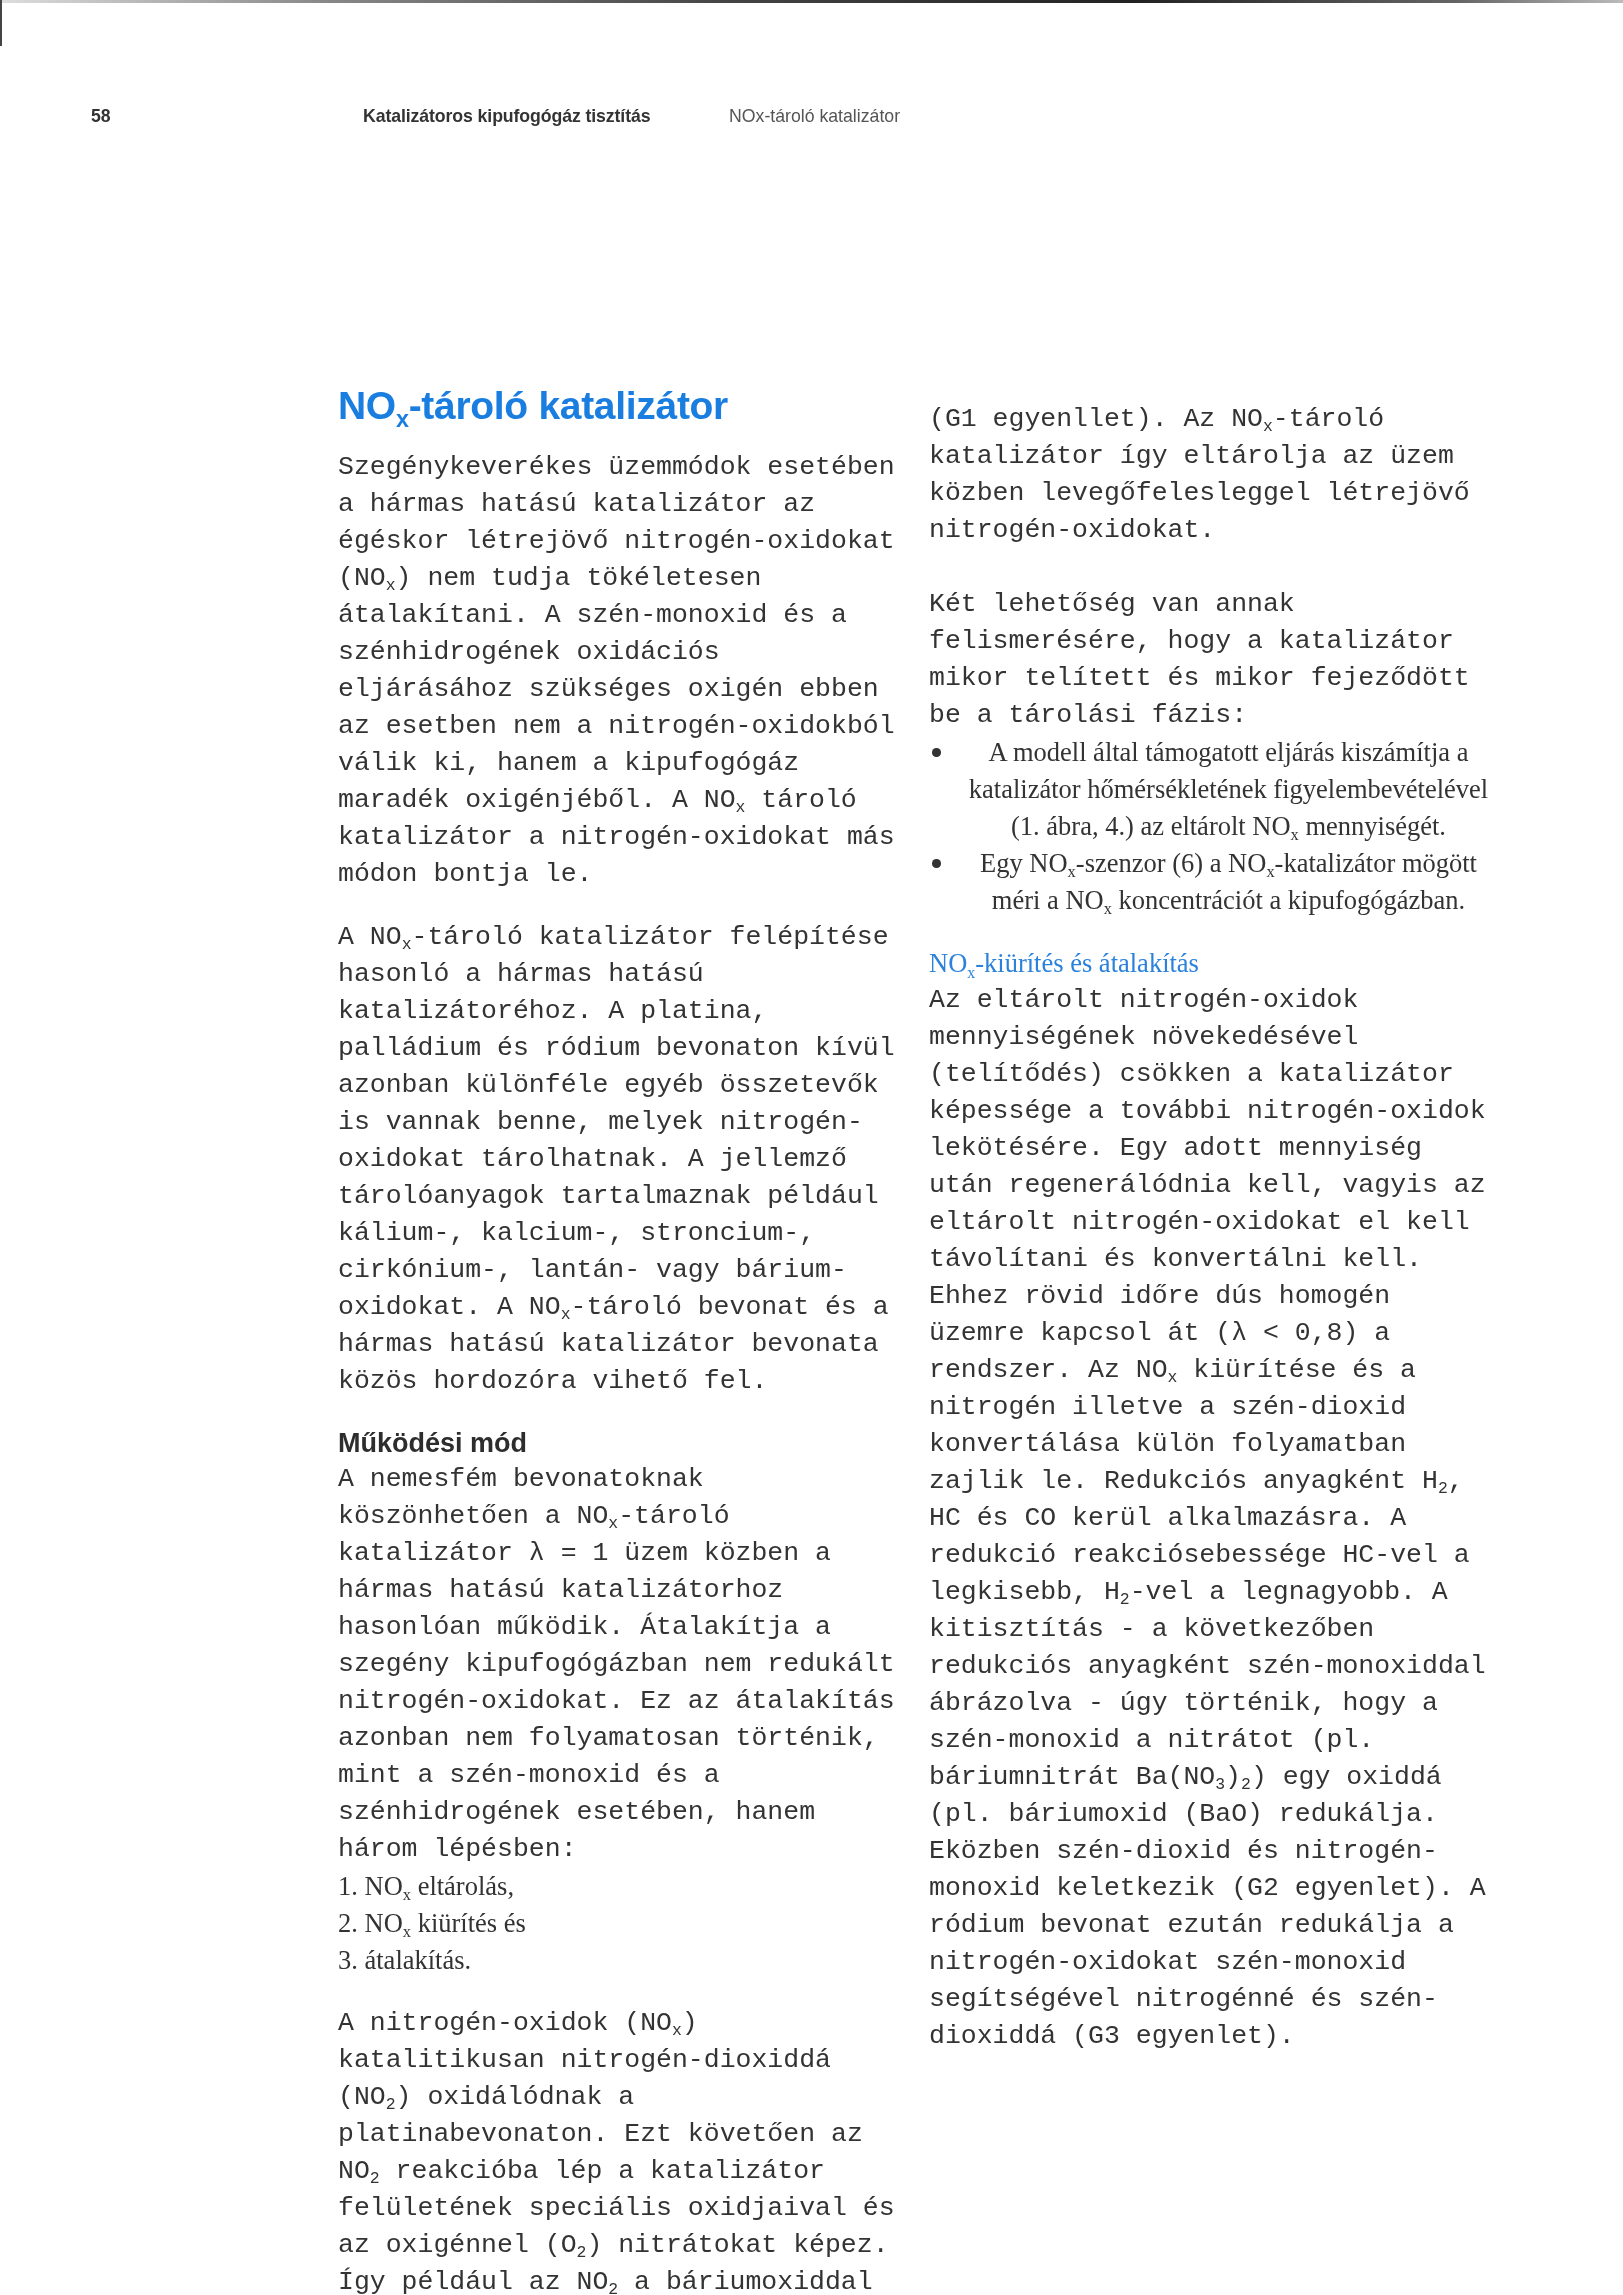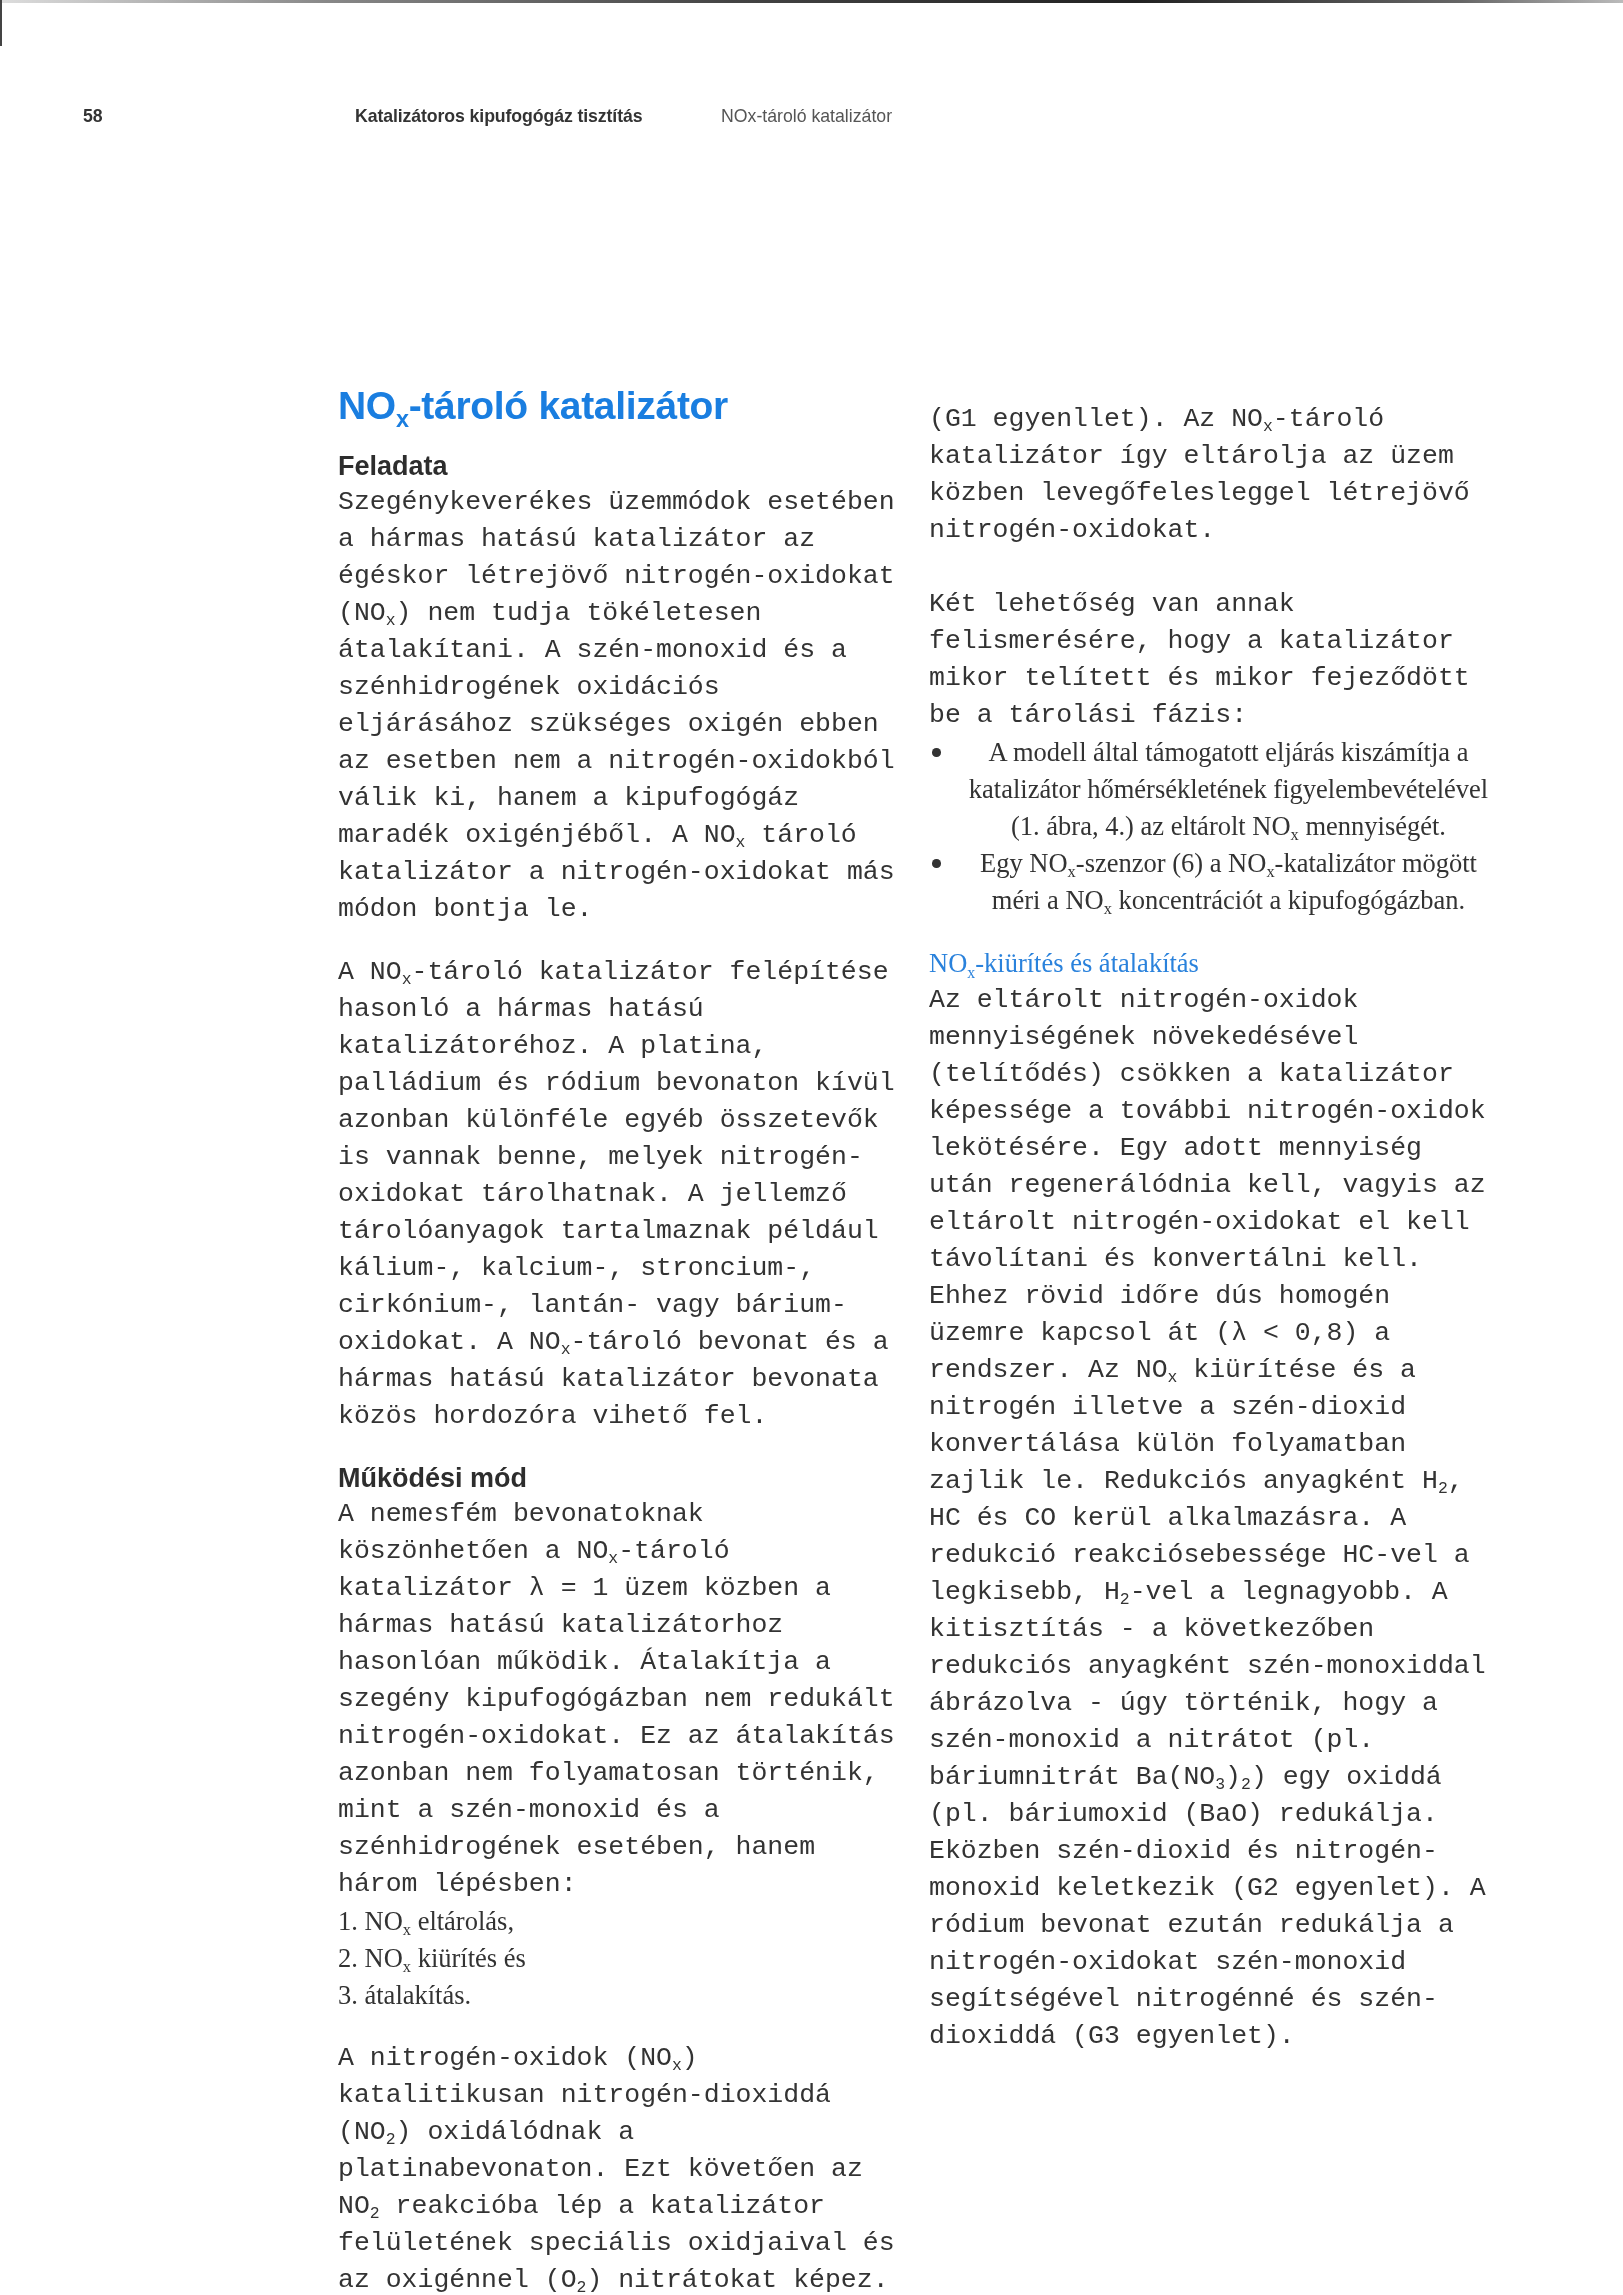--- a/index.html
+++ b/index.html
@@ -5,21 +5,21 @@
   html, body { margin: 0; padding: 0; }
   body {
     width: 1623px; height: 2295px; background: #ffffff; position: relative; overflow: hidden;
     color: #2e2e2e;
   }
   .top-edge {
     position: absolute; left: 0; top: 0; width: 1623px; height: 3.3px;
     background: linear-gradient(to right, #ddd 0%, #888 20%, #444 45%, #222 70%, #666 90%, #bbb 100%);
   }
   .left-edge { position: absolute; left: 0; top: 0; width: 2px; height: 46px; background: #444; }
-  .header { position: absolute; top: 98px; left: 4px; width: 1374px; height: 39px;
+  .header { position: absolute; top: 98px; left: 12px; width: 1374px; height: 39px;
     font-family: "Liberation Sans", sans-serif; font-size: 17.7px; }
   .page-num { position: absolute; left: 79px; top: 7.9px; font-weight: bold; color: #333; }
   .running-title { position: absolute; left: 351px; top: 7.9px; font-weight: bold; color: #333; letter-spacing: -0.1px; }
   .running-section { position: absolute; left: 717px; top: 7.9px; color: #555; }
 
   .col { position: absolute; font-family: "Liberation Serif", serif; font-size: 26.5px; line-height: 37px; color: #333; }
   .col-left { left: 338px; top: 383px; width: 569px; }
   .col-right { left: 929px; top: 401px; width: 569px; }
 
   .title {
@@ -51,21 +51,20 @@
 
 <div class="header">
   <span class="page-num">58</span>
   <span class="running-title">Katalizátoros kipufogógáz tisztítás</span>
   <span class="running-section">NOx-tároló katalizátor</span>
 </div>
 
 <div class="col col-left">
   <h1 class="title"><span>NO</span><sub>x</sub><span>-tároló katalizátor</span></h1>
 
-  <h2 class="h2">Feladata</h2>
   <p><span>Szegénykeverékes üzemmódok esetében a hármas hatású katalizátor az égéskor létrejövő nitrogén-oxidokat (NO</span><sub>x</sub><span>) nem tudja tökéletesen átalakítani. A szén-monoxid és a szénhidrogének oxidációs eljárásához szükséges oxigén ebben az esetben nem a nitrogén-oxidokból válik ki, hanem a kipufogógáz maradék oxigénjéből. A NO</span><sub>x</sub><span> tároló katalizátor a nitrogén-oxidokat más módon bontja le.</span></p>
 
   <div class="gap-s"></div>
   <p><span>A NO</span><sub>x</sub><span>-tároló katalizátor felépítése hasonló a hármas hatású katalizátoréhoz. A platina, palládium és ródium bevonaton kívül azonban különféle egyéb összetevők is vannak benne, melyek nitrogén-oxidokat tárolhatnak. A jellemző tárolóanyagok tartalmaznak például kálium-, kalcium-, stroncium-, cirkónium-, lantán- vagy bárium-oxidokat. A NO</span><sub>x</sub><span>-tároló bevonat és a hármas hatású katalizátor bevonata közös hordozóra vihető fel.</span></p>
 
   <div class="gap-s"></div>
   <h2 class="h2">Működési mód</h2>
   <p><span>A nemesfém bevonatoknak köszönhetően a NO</span><sub>x</sub><span>-tároló katalizátor λ = 1 üzem közben a hármas hatású katalizátorhoz hasonlóan működik. Átalakítja a szegény kipufogógázban nem redukált nitrogén-oxidokat. Ez az átalakítás azonban nem folyamatosan történik, mint a szén-monoxid és a szénhidrogének esetében, hanem három lépésben:</span></p>
   <div class="steps">
     <div><span>1. NO</span><sub>x</sub><span> eltárolás,</span></div>

